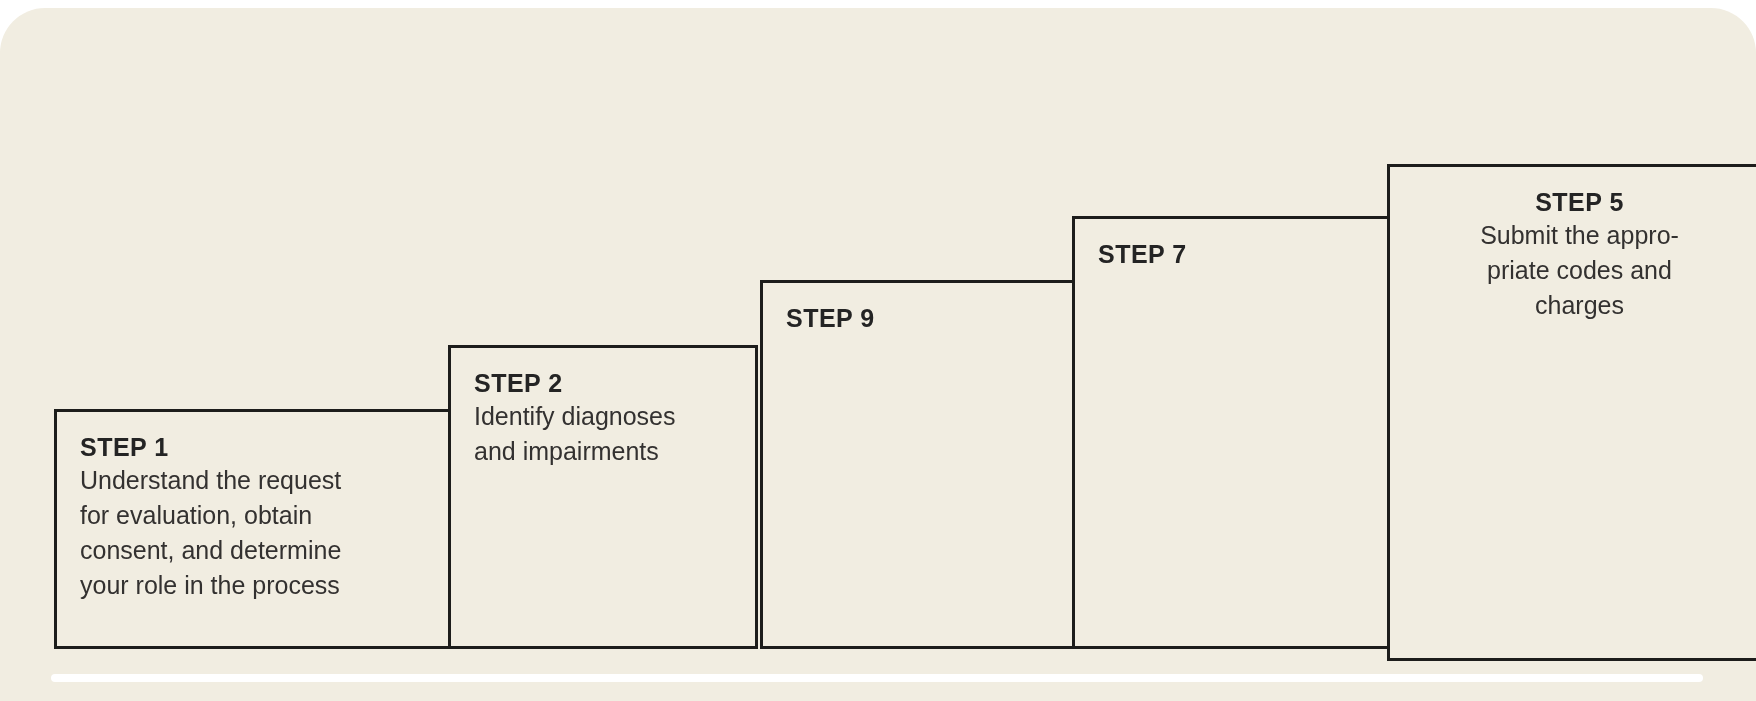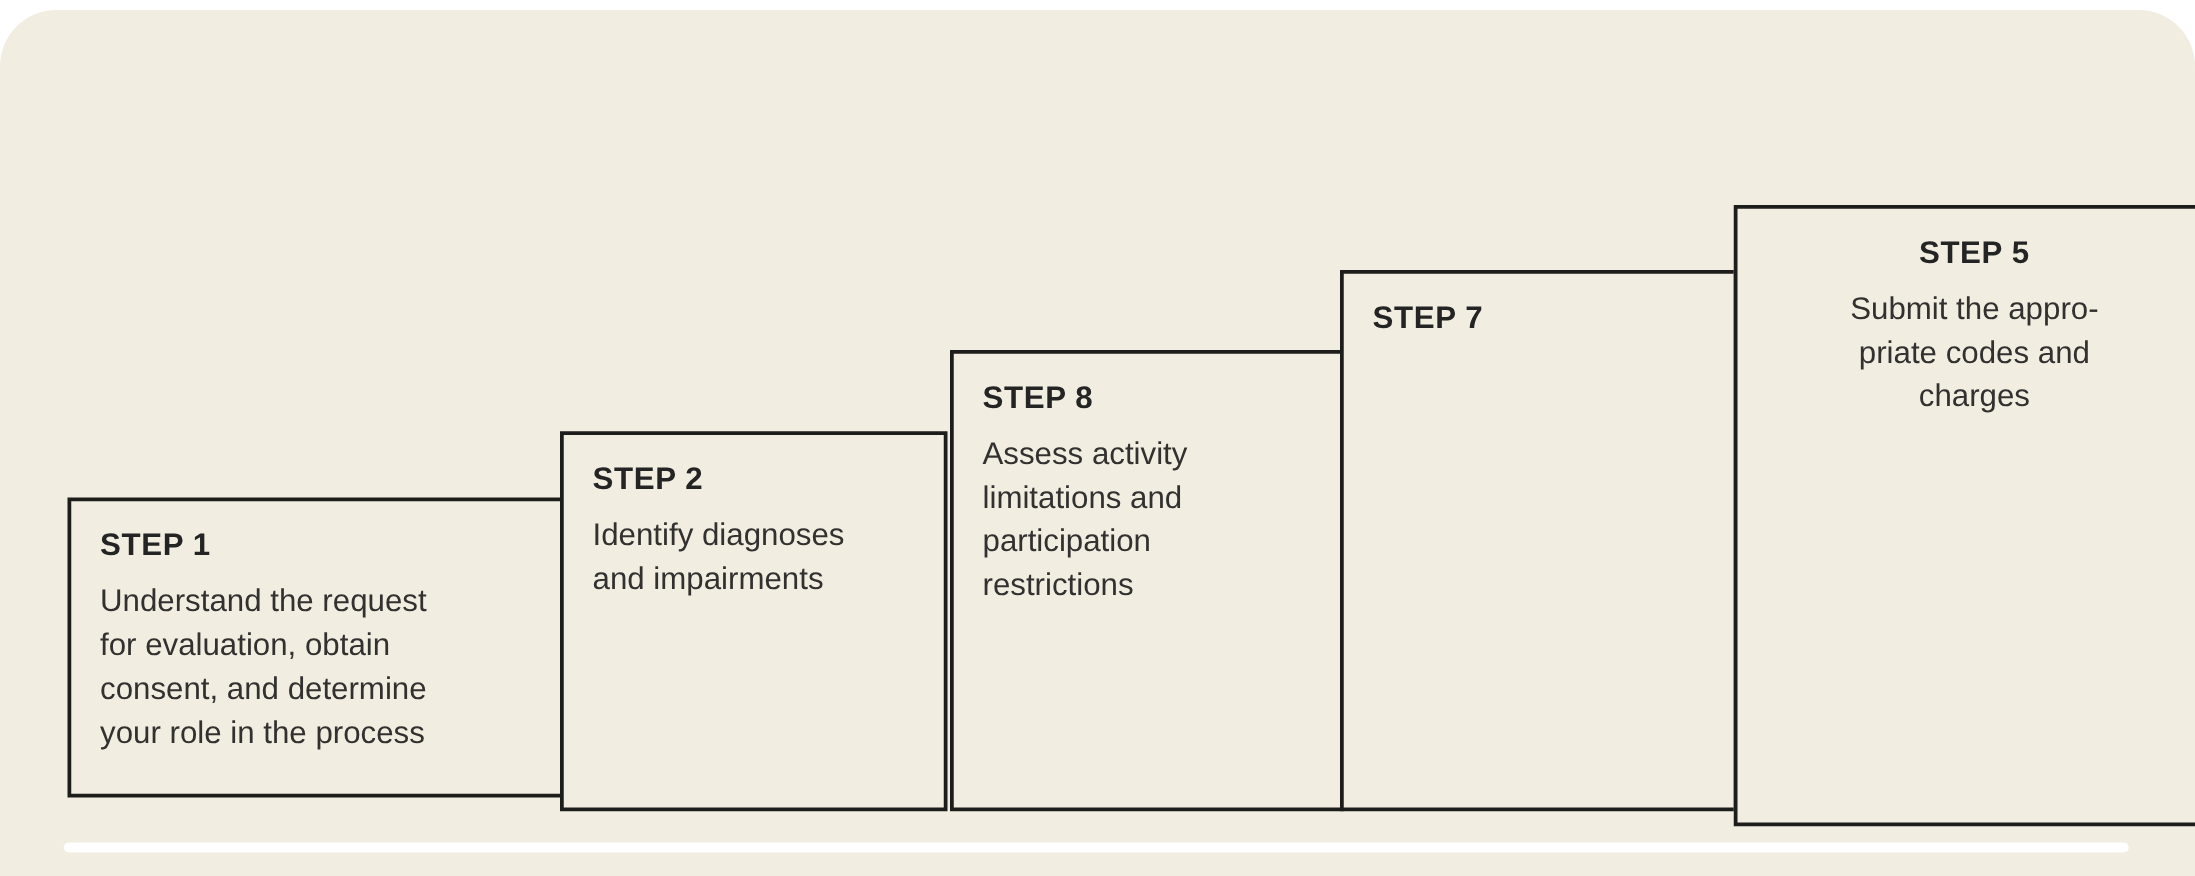--- a/index.html
+++ b/index.html
@@ -24,34 +24,33 @@
     background:var(--panel-bg);
     border-radius:45px 45px 0 0;
   }
   .step{
     position:absolute;
     border:3px solid var(--box-border);
     background:var(--panel-bg);
     padding:20px 18px 0 23px;
   }
   
-  .s1{left:54px;  top:390px; width:397px; height:240px;}
+  .s1{left:54px;  top:401px; width:397px; height:240px;}
   .s2{left:448px; top:337px; width:310px; height:304px;}
   .s3{left:760px; top:272px; width:315px; height:369px;}
   .s4{left:1072px;top:208px; width:318px; height:433px;}
   .s5{left:1387px;top:156px; width:380px; height:497px;text-align:center;}
   .step-label{
     font-size:25px;
     font-weight:700;
     letter-spacing:.5px;
     line-height:1.25;
     color:var(--heading-text);
   }
   .step-body{
-    margin-top:12px;
     font-size:25px;
     line-height:35px;
     color:var(--body-text);
     white-space:pre-line;
   }
   .baseline{
     position:absolute;
     left:51px; top:666px;
     width:1652px; height:8px;
     border-radius:4px;
@@ -71,25 +70,21 @@
 your role in the process</div>
   </div>
 
   <div class="step s2">
     <div class="step-label">STEP 2</div>
     <div class="step-body">Identify diagnoses
 and impairments</div>
   </div>
 
   <div class="step s3">
-    <div class="step-label">STEP 8</div>
-    <div class="step-body">Assess activity
-limitations and
-participation
-restrictions</div>
+    <div class="step-label">STEP 9</div>
   </div>
 
   <div class="step s4">
     <div class="step-label">STEP 7</div>
   </div>
 
   <div class="step s5">
     <div class="step-label">STEP 5</div>
     <div class="step-body">Submit the appro-
 priate codes and

